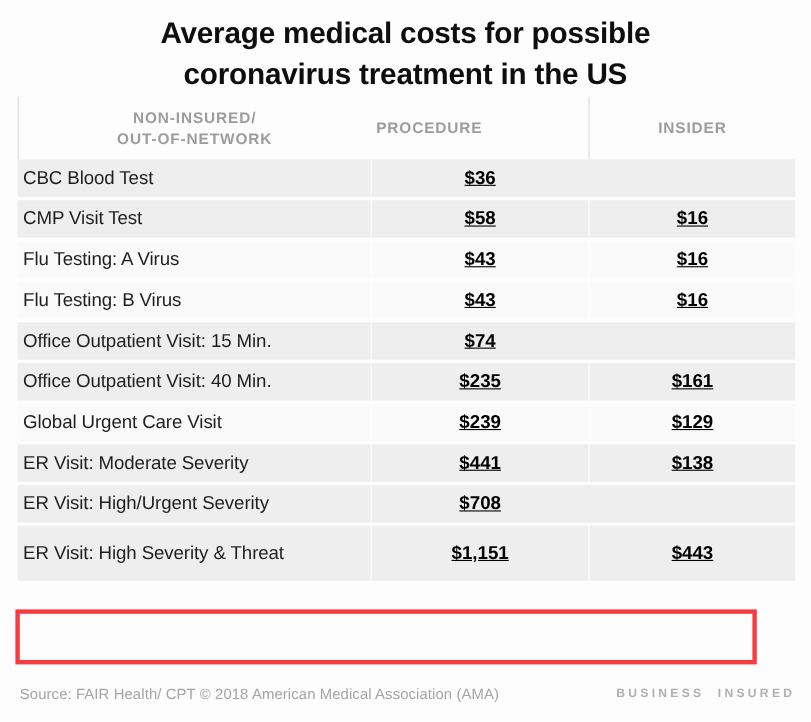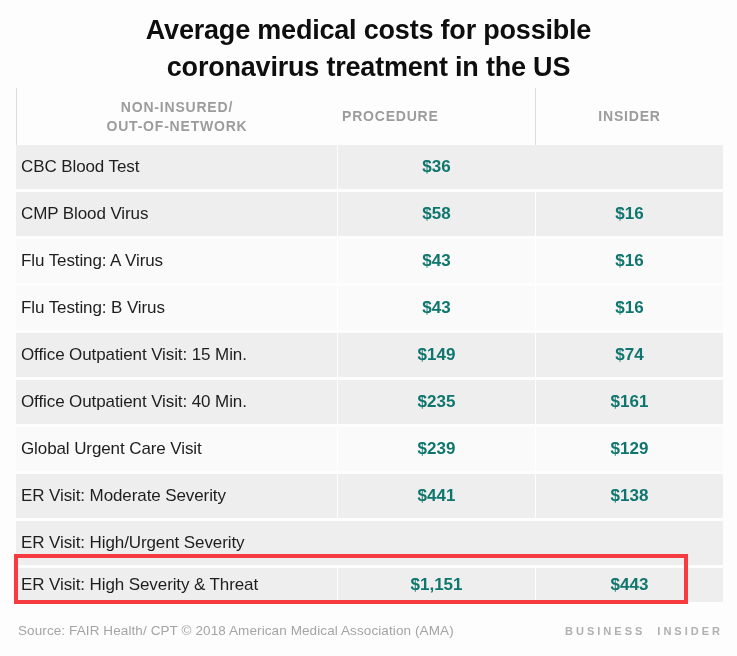--- a/index.html
+++ b/index.html
@@ -44,40 +44,41 @@
     line-height: 1.3;
     color: #9c9c9c;
     box-sizing: border-box;
   }
   .th.proc { justify-content: flex-start; padding-left: 5px; }
   .th.bordered { border-left: 1px solid #dcdcdc; }
   .tbody { position: relative; }
   .tr {
     display: grid;
     grid-template-columns: 321px 198px 188px;
-    height: 44px;
+    height: 34px;
     margin-bottom: 3px;
     align-items: stretch;
   }
   .tr.gray  { background: #efeeee; }
   .tr.white { background: #fbfafa; }
-  .tr.tall  { height: 34px; margin-bottom: 12px; }
+  .tr.tall  { height: 50px; margin-bottom: 12px; }
   .td {
     display: flex;
     align-items: center;
     box-sizing: border-box;
     color: #1e1e1e;
     font-size: 17px;
   }
   .td.proc { padding-left: 5px; font-weight: normal; letter-spacing: -0.1px; }
   .td.val  {
     justify-content: center;
     font-weight: bold;
-    color: #0f766e;
+    color: #000000;
     border-left: 1px solid rgba(255,255,255,0.85);
+    text-decoration: underline;
   }
   .highlight-box {
     position: absolute;
     left: -2px;
     top: 466px;
     width: 674px;
     height: 50px;
     border: 4px solid #f63b41;
     box-sizing: border-box;
     pointer-events: none;
@@ -123,40 +124,39 @@
     </div>
 
     <div class="tbody">
 
       <div class="tr gray">
         <div class="td proc">CBC Blood Test</div>
         <div class="td val">$36</div>
       </div>
 
       <div class="tr gray">
-        <div class="td proc">CMP Blood Virus</div>
+        <div class="td proc">CMP Visit Test</div>
         <div class="td val">$58</div>
         <div class="td val">$16</div>
       </div>
 
       <div class="tr white">
         <div class="td proc">Flu Testing: A Virus</div>
         <div class="td val">$43</div>
         <div class="td val">$16</div>
       </div>
 
       <div class="tr white">
         <div class="td proc">Flu Testing: B Virus</div>
         <div class="td val">$43</div>
         <div class="td val">$16</div>
       </div>
 
       <div class="tr gray">
         <div class="td proc">Office Outpatient Visit: 15 Min.</div>
-        <div class="td val">$149</div>
         <div class="td val">$74</div>
       </div>
 
 
       <div class="tr gray">
         <div class="td proc">Office Outpatient Visit: 40 Min.</div>
         <div class="td val">$235</div>
         <div class="td val">$161</div>
       </div>
 
@@ -167,31 +167,32 @@
       </div>
 
       <div class="tr gray">
         <div class="td proc">ER Visit: Moderate Severity</div>
         <div class="td val">$441</div>
         <div class="td val">$138</div>
       </div>
 
       <div class="tr gray">
         <div class="td proc">ER Visit: High/Urgent Severity</div>
+        <div class="td val">$708</div>
       </div>
 
       <div class="tr gray tall">
         <div class="td proc">ER Visit: High Severity &amp; Threat</div>
         <div class="td val">$1,151</div>
         <div class="td val">$443</div>
       </div>
 
     </div>
 
     <div class="highlight-box"></div>
   </div>
 
   <div class="footer">
     <span class="source">Source: FAIR Health/ CPT © 2018 American Medical Association (AMA)</span>
-    <span class="brand">BUSINESS INSIDER</span>
+    <span class="brand">BUSINESS INSURED</span>
   </div>
 
 </div>
 
 </body></html>

